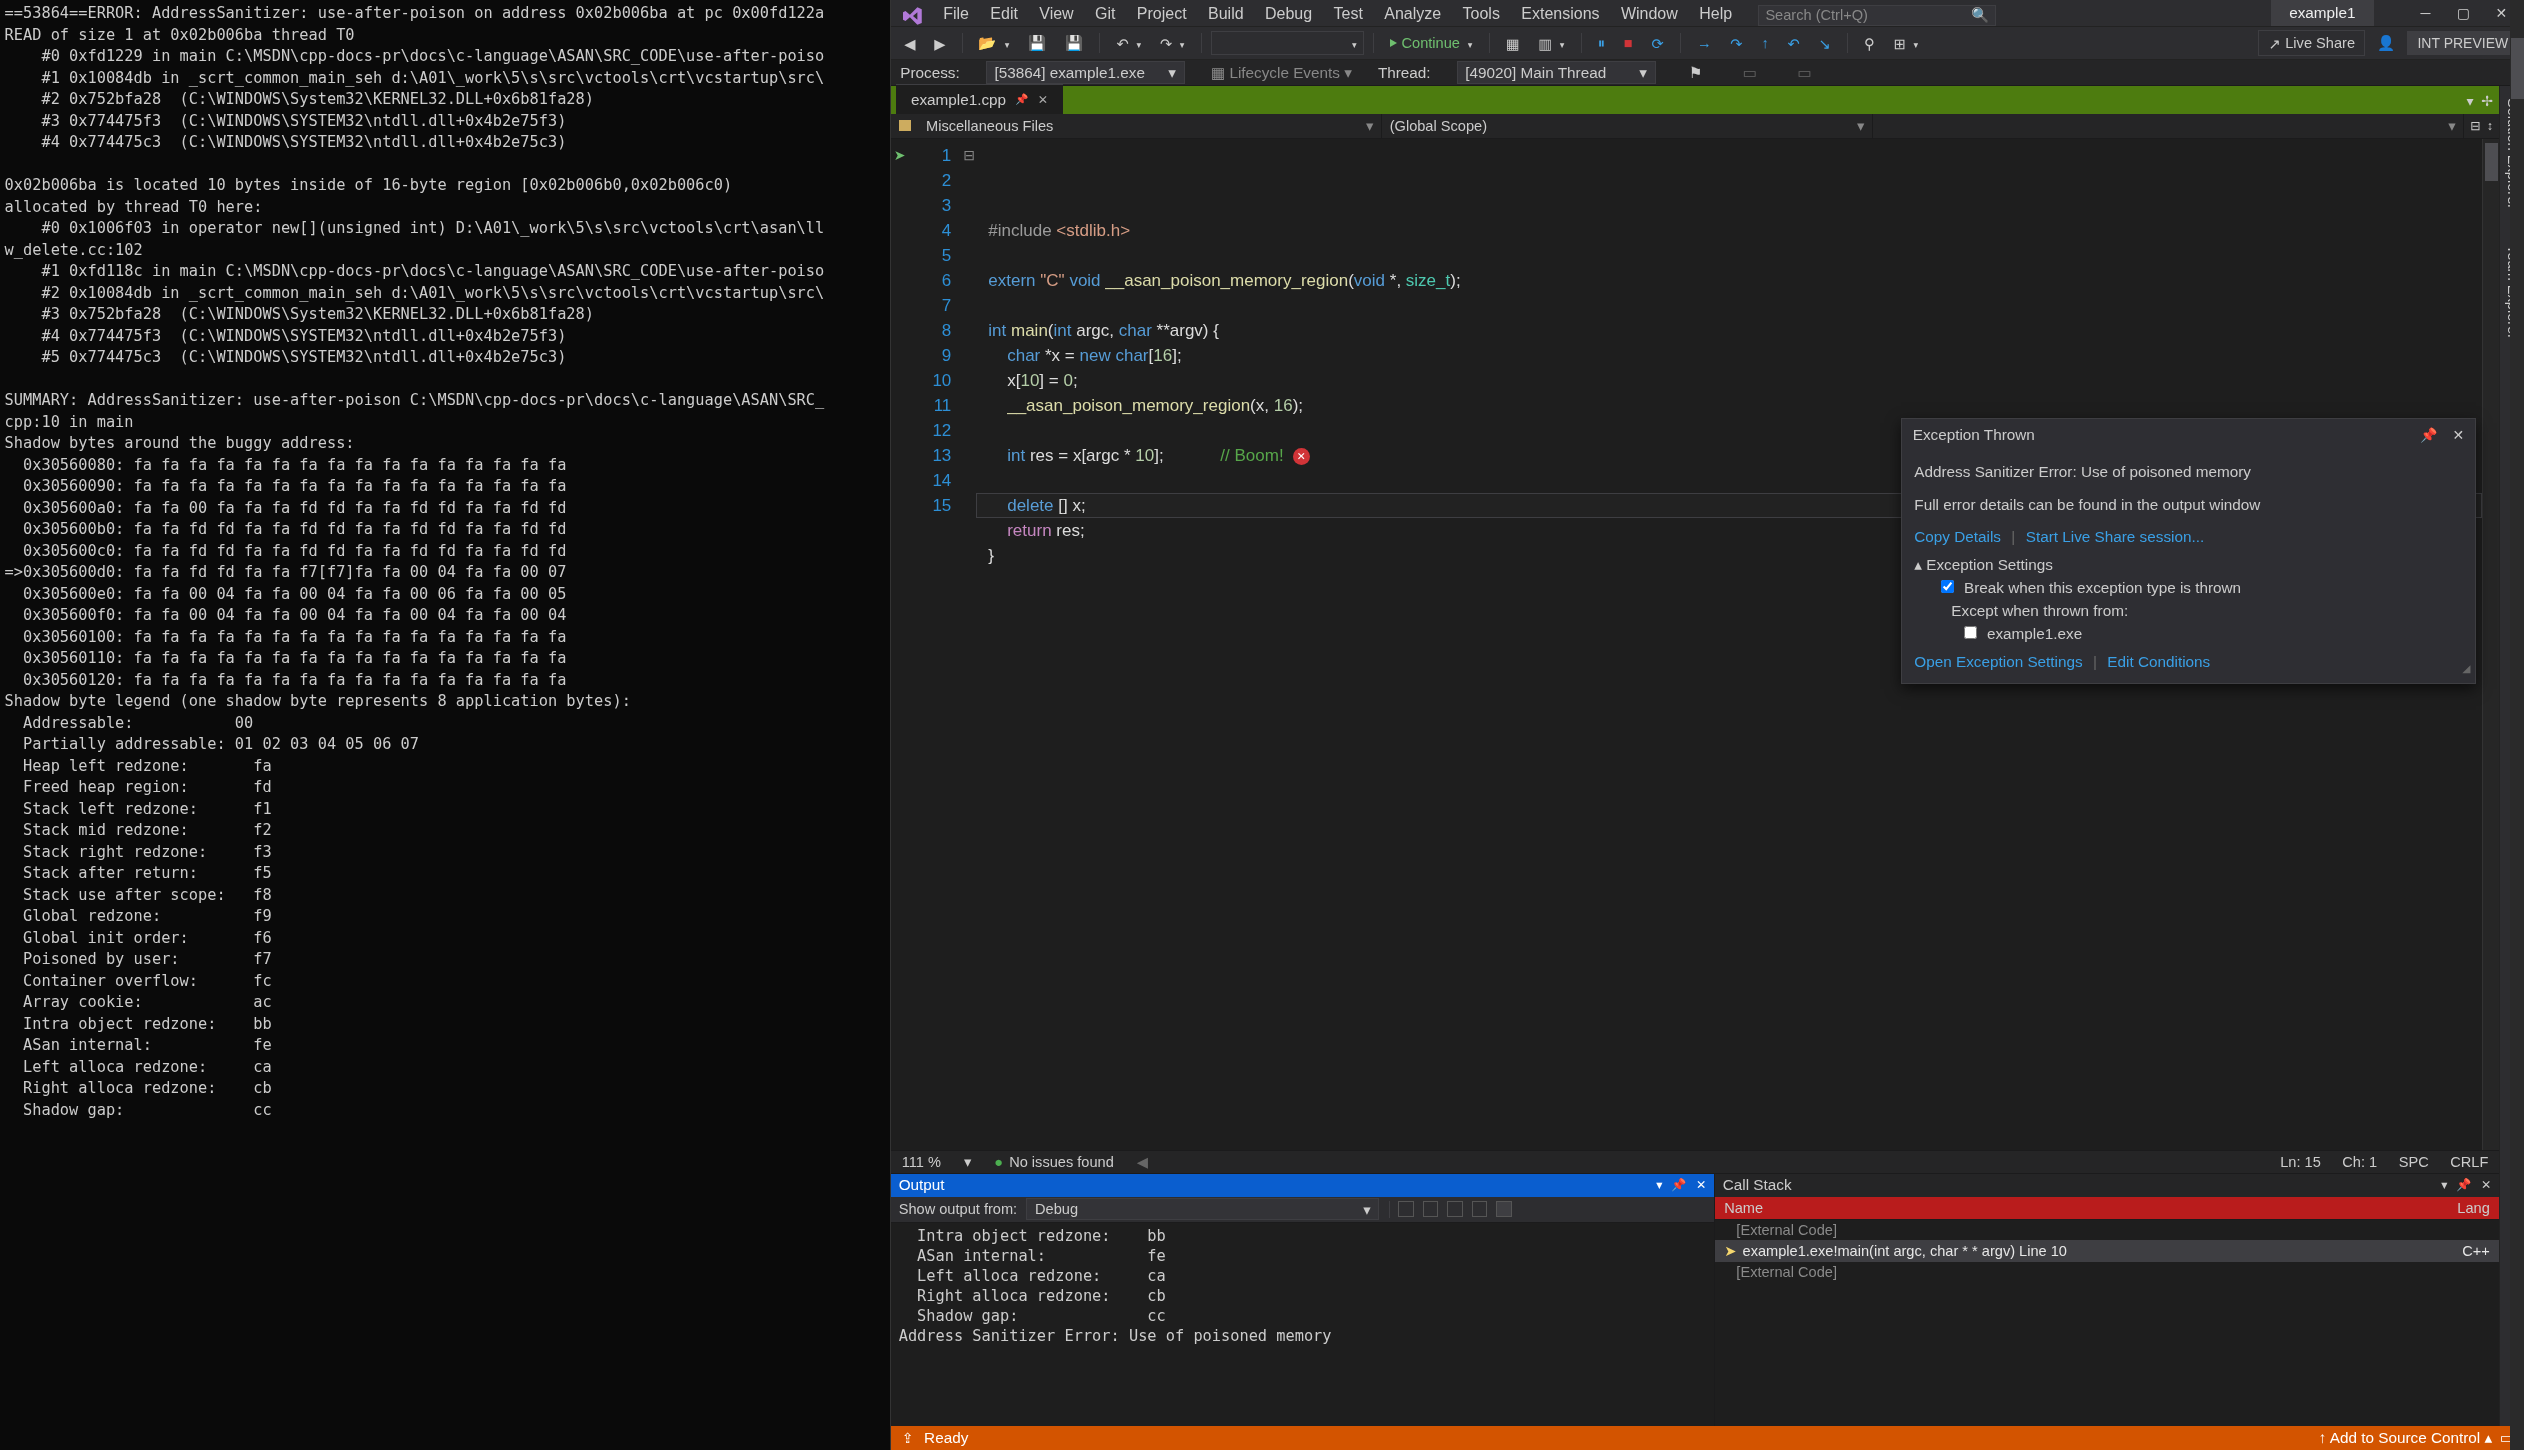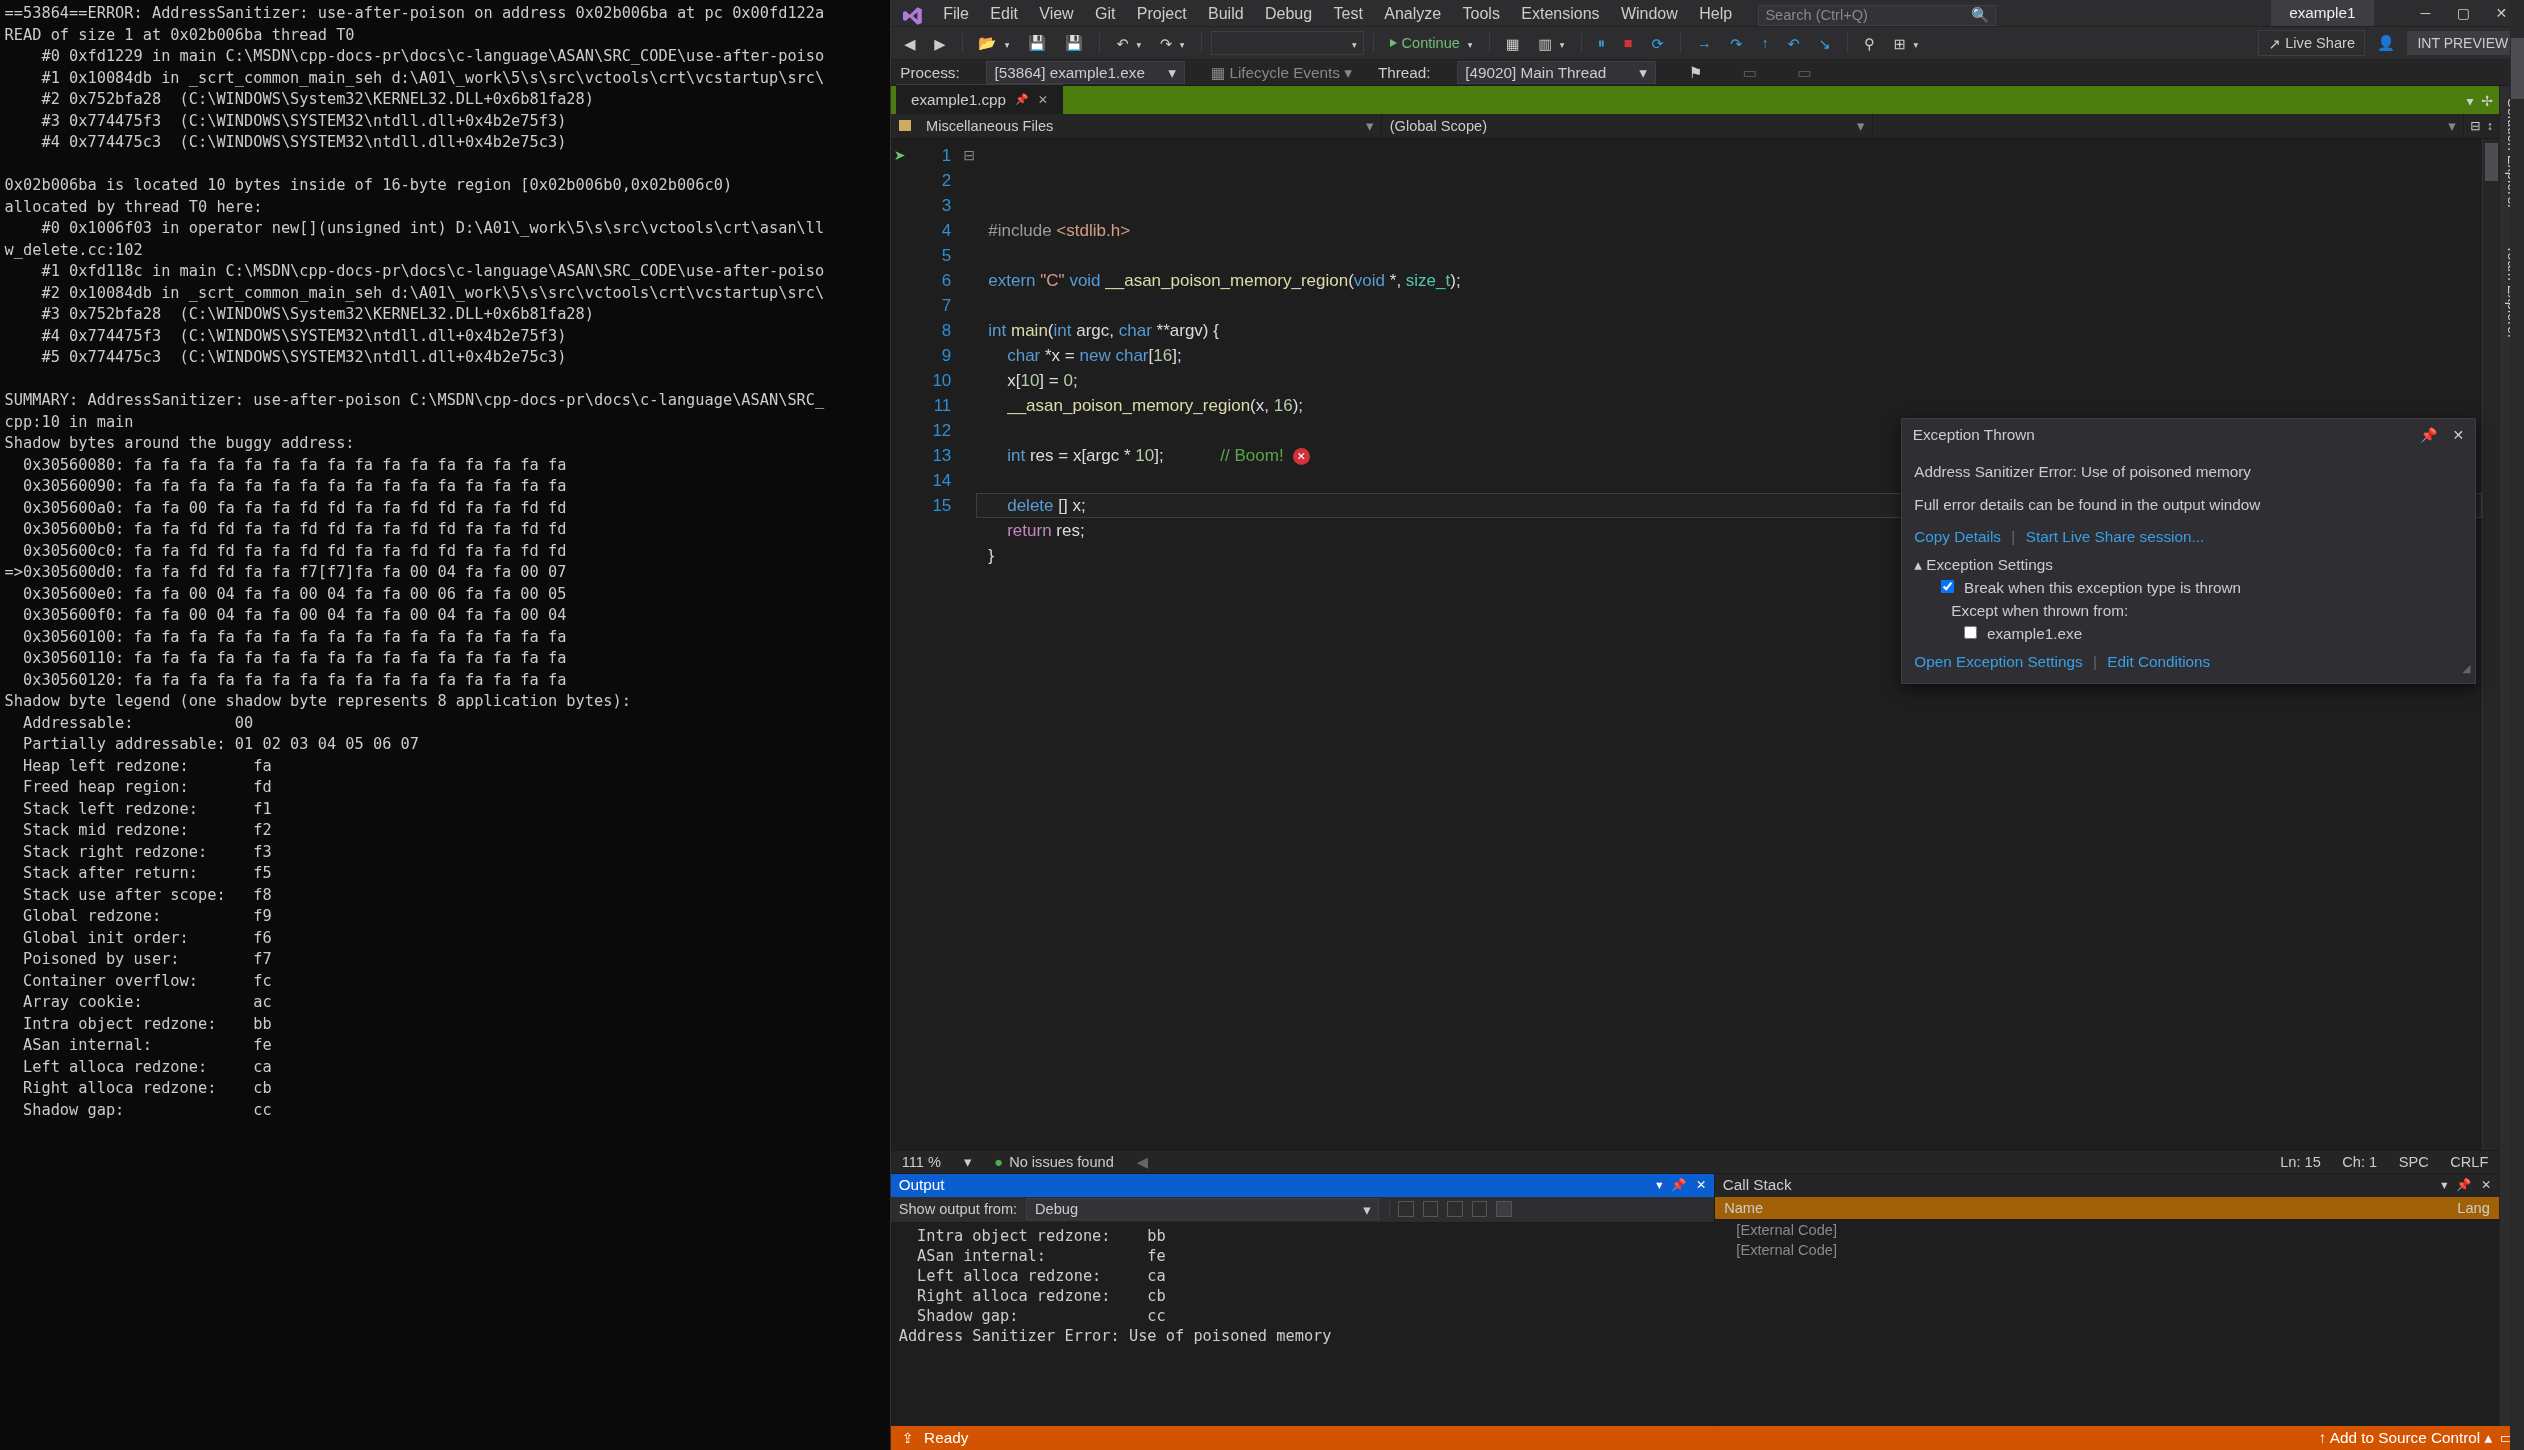--- a/index.html
+++ b/index.html
@@ -95,21 +95,21 @@
   .panel-title { height:23px; display:flex; align-items:center; padding:0 7.7px; font-size:15.3px; justify-content:space-between; }
   .panel-title.active { background:#0a5ecf; color:#fff; }
   .panel-title .tbtns { display:flex; gap:9.2px; font-size:12.3px; }
   .output-toolbar { height:26px; background:#2d2d30; display:flex; align-items:center; padding:0 7.7px; gap:9.2px; font-size:14.6px; border-bottom:0.8px solid #1b1b1c;}
   .output-toolbar .combo { background:#333337; border:0.8px solid #3e3e42; padding:1.5px 7.7px; min-width:353px; display:flex; justify-content:space-between;}
   .output-toolbar .ticon { width:15.3px; height:15.3px; border:0.8px solid #555; }
   .output-toolbar .ticon.active{ background:#3e3e42;}
   .output-body { flex:1; background:#1e1e1e; font-family:Consolas,monospace; font-size:15.3px; line-height:20px; color:#ccc; padding:3.1px 7.7px; white-space:pre; overflow:hidden; position:relative;}
   .output-scroll { position:absolute; right:0; top:0; bottom:0; width:15.3px; background:#2a2a2a;}
   .output-scroll .h{ position:absolute; left:1.5px; right:1.5px; top:38px; height:61px; background:#4e4e52;}
-  .callstack-head { height:23px; background:#a16207; display:flex; align-items:center; padding:0 9.2px; font-size:14.6px; justify-content:space-between; border-bottom:0.8px solid #1b1b1c;}
+  .callstack-head { height:23px; background:#b91c1c; display:flex; align-items:center; padding:0 9.2px; font-size:14.6px; justify-content:space-between; border-bottom:0.8px solid #1b1b1c;}
   .callstack-body { flex:1; background:#1e1e1e; font-size:14.6px; }
   .cs-row { display:flex; align-items:center; padding:2.3px 9.2px; justify-content:space-between;}
   .cs-row.ext { color:#8a8a8a; }
   .cs-row.sel { background:#3e3e42; color:#e6e6e6; }
   .cs-row .arrow{ color:#f5d76e; margin-right:6.1px; }
   
   .vs-statusbar { height:24.5px; background:#d35400; color:#fff; display:flex; align-items:center; padding:0 10.7px; font-size:15.3px; justify-content:space-between;}
   .vs-statusbar .left{ display:flex; align-items:center; gap:10.7px;}
   .vs-statusbar .left .up{ font-size:14px;}
   .vs-statusbar .right{ display:flex; align-items:center; gap:7.7px;}
@@ -461,20 +461,24 @@
             </div>
             <div class="callstack-head">
               <span>Name</span>
               <span>Lang</span>
             </div>
             <div class="callstack-body" id="callstack-body">
                 <div class="cs-row ext">
                   <span>&nbsp;&nbsp;&nbsp;[External Code]</span>
                   <span></span>
                 </div>
+                <div class="cs-row sel">
+                  <span><span class="arrow">➤</span>example1.exe!main(int argc, char * * argv) Line 10</span>
+                  <span>C++</span>
+                </div>
                 <div class="cs-row ext">
                   <span>&nbsp;&nbsp;&nbsp;[External Code]</span>
                   <span></span>
                 </div>
               </div>
           </div>
         </div>
       </div>
 
       <div class="vs-sidetabs">

